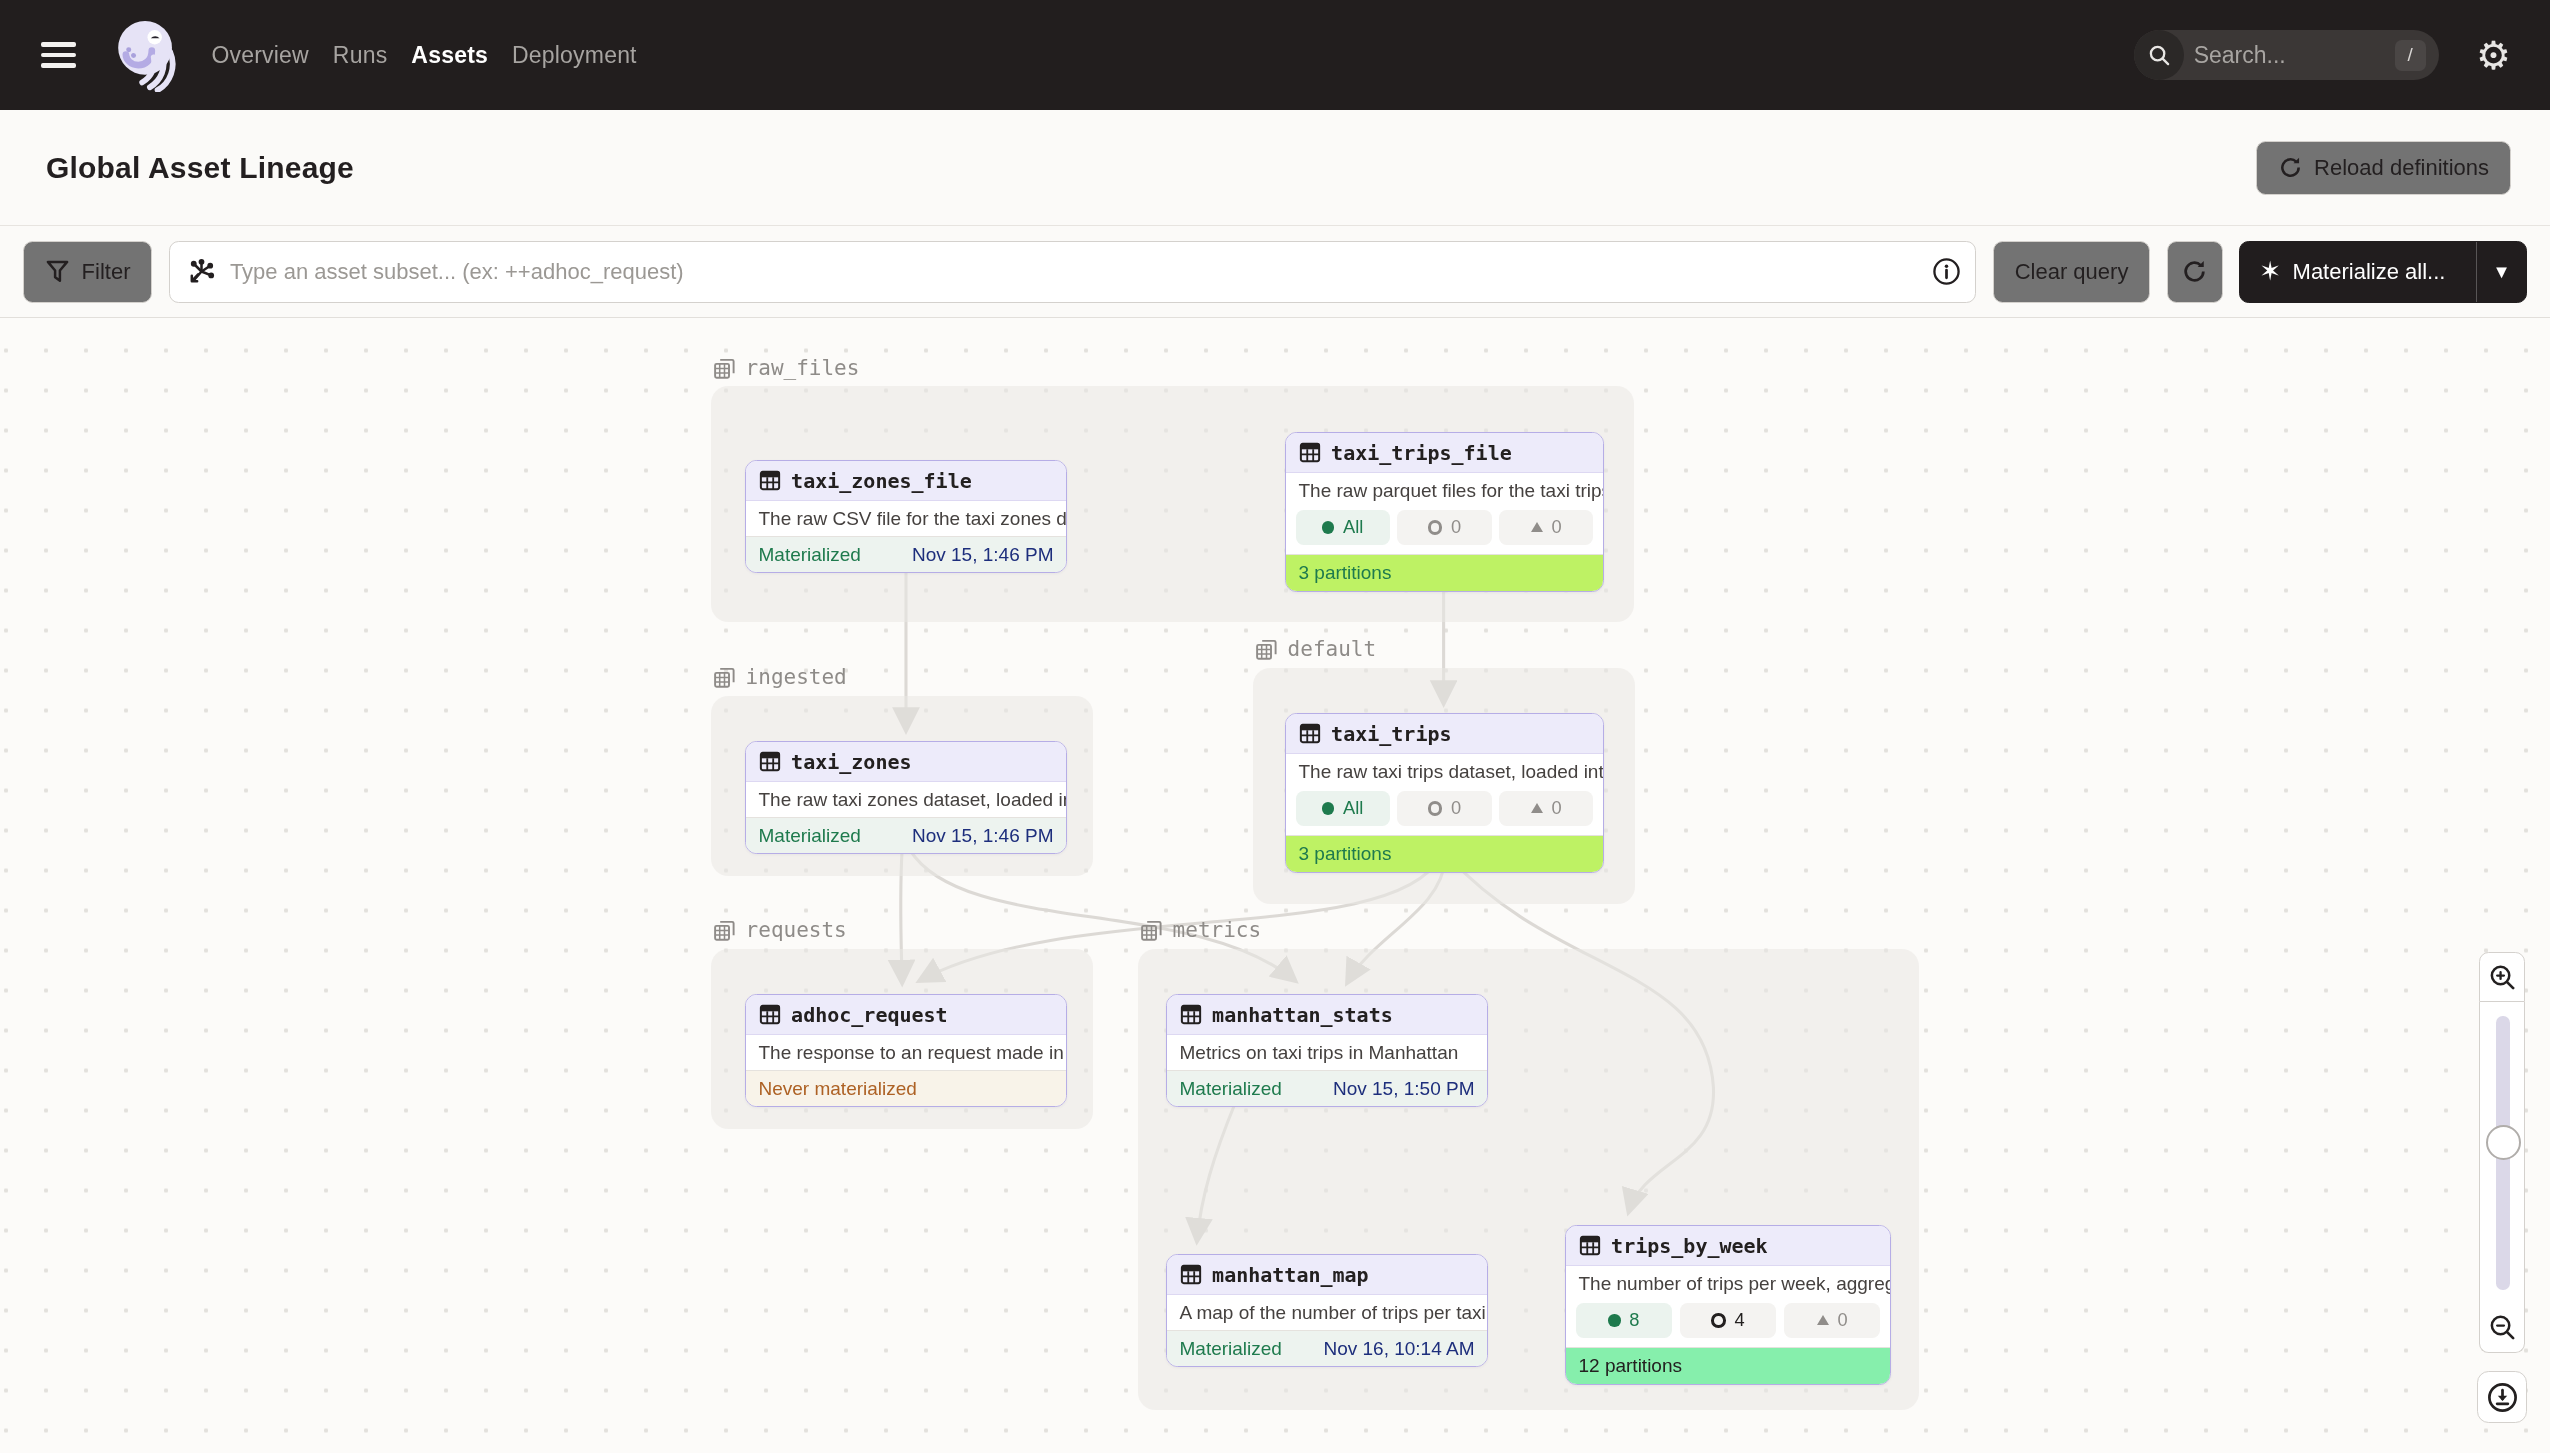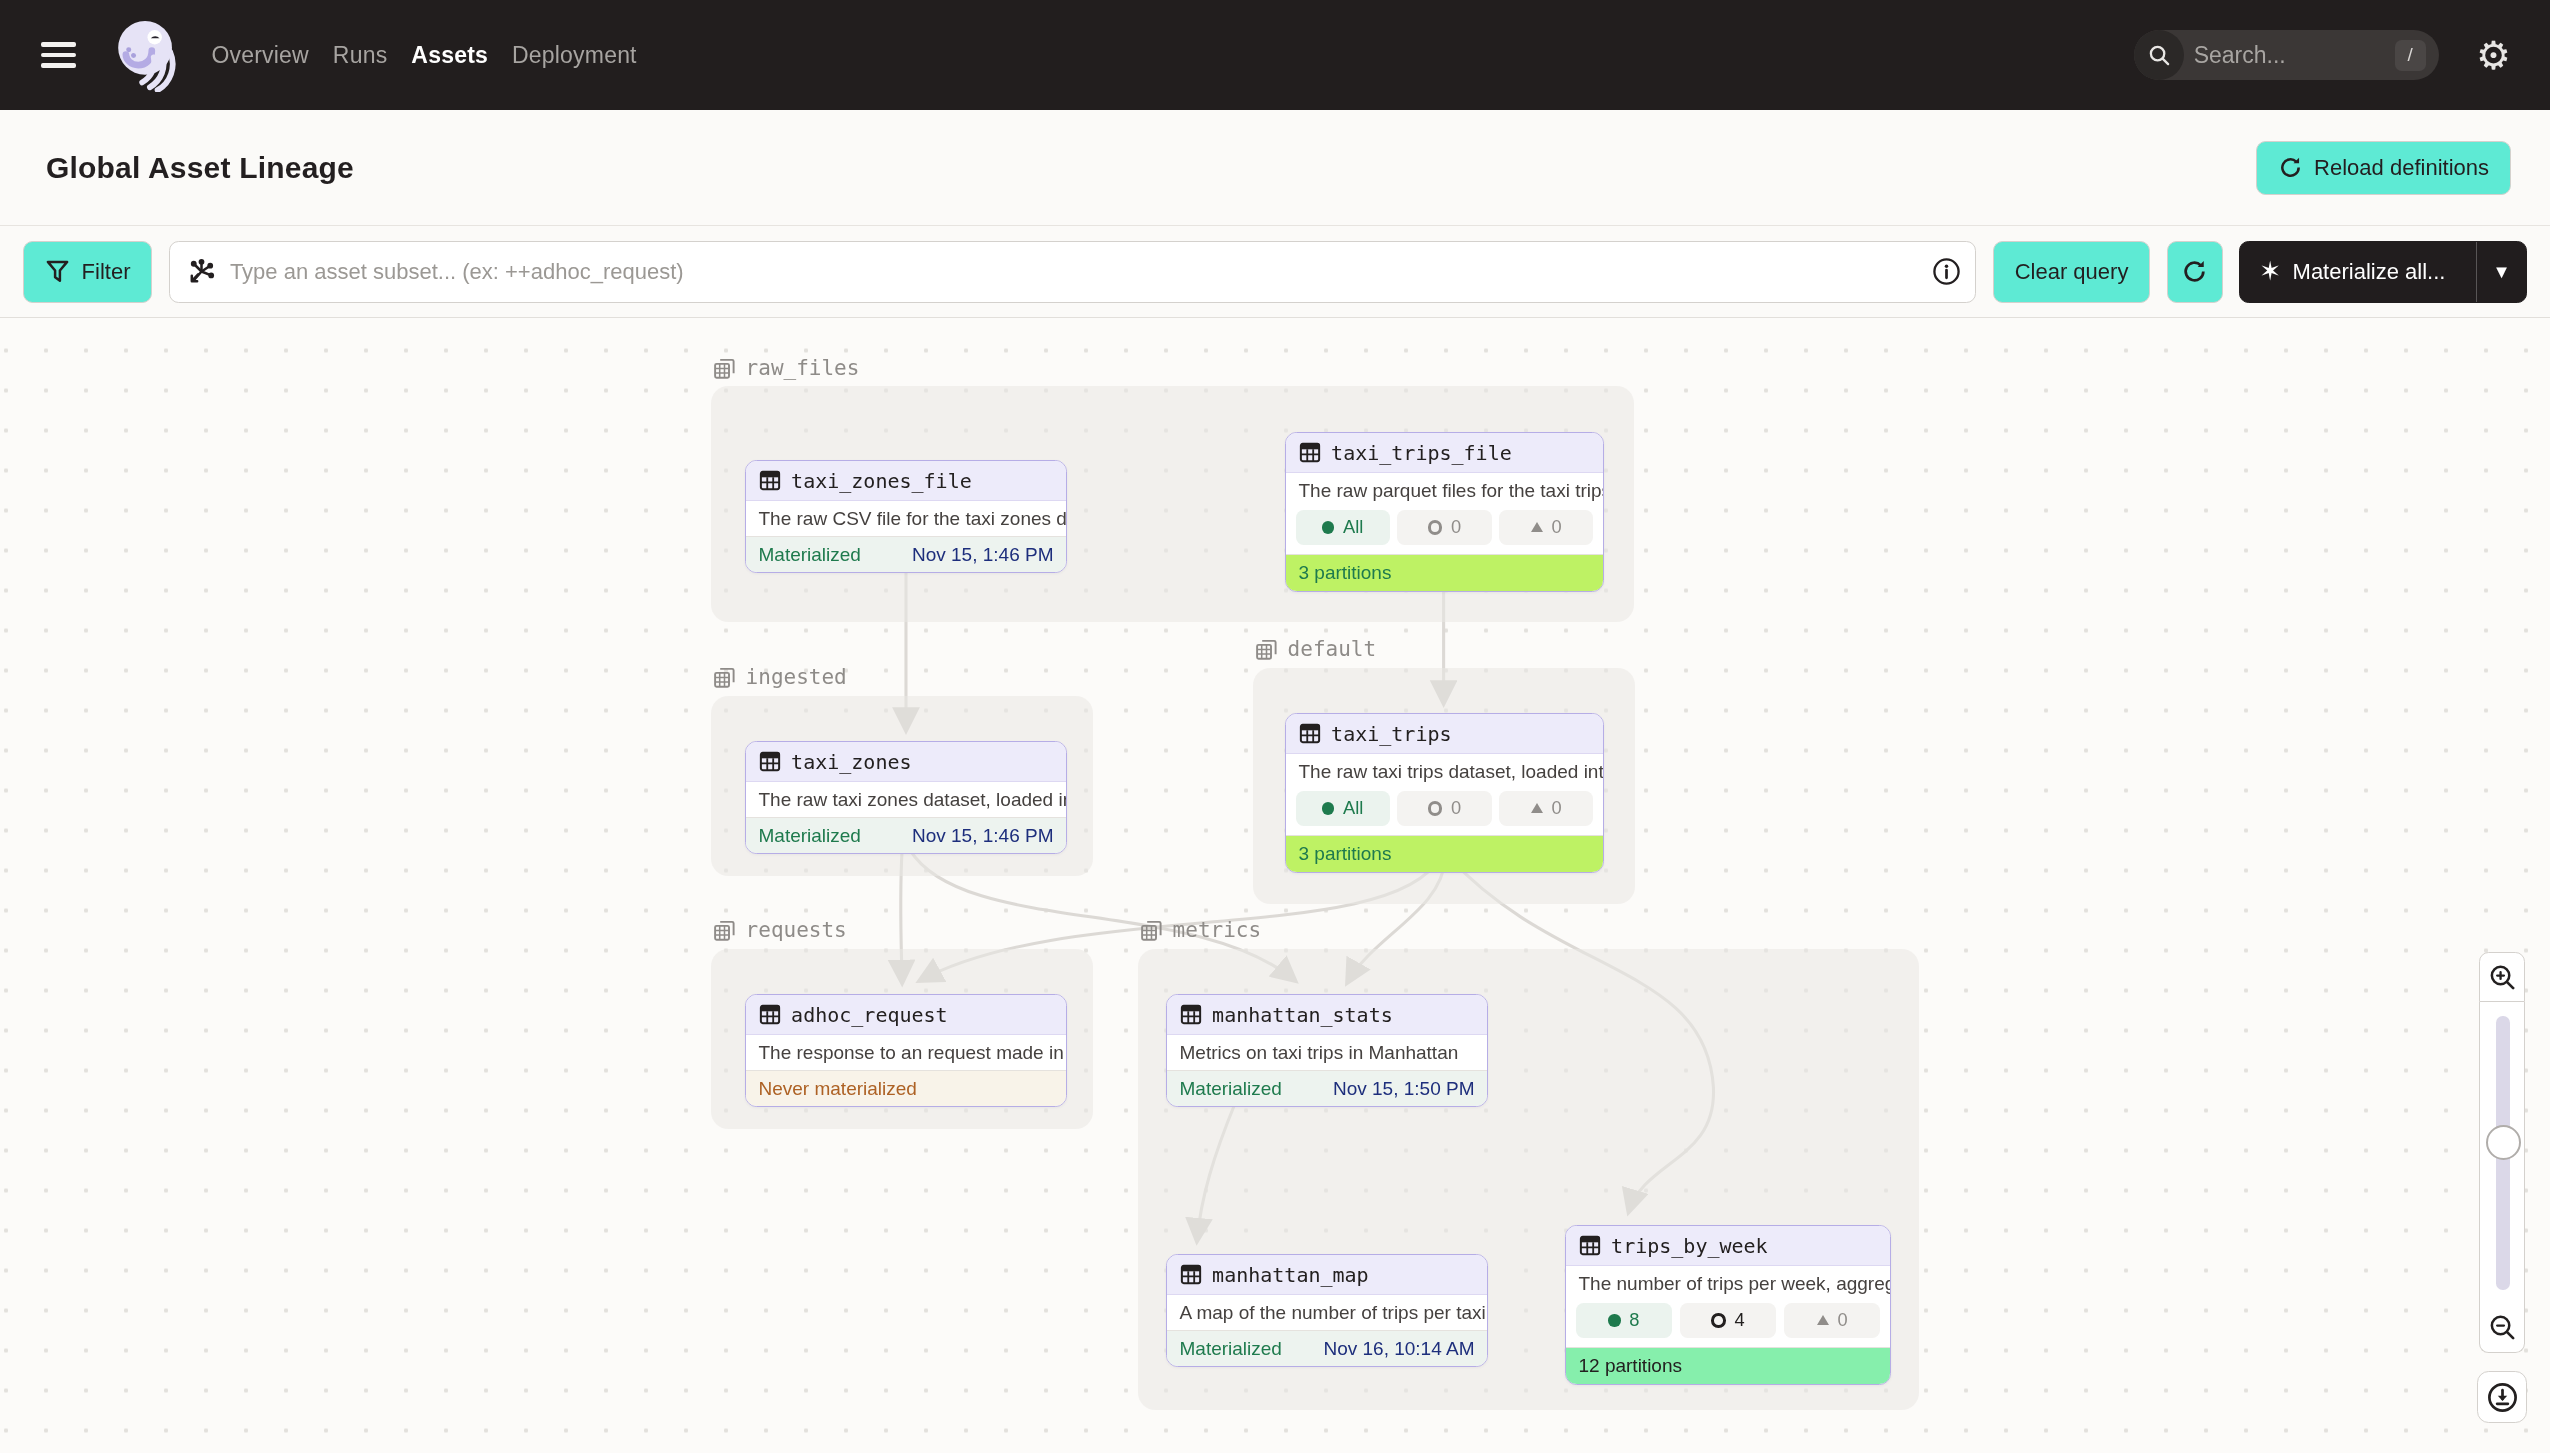--- a/index.html
+++ b/index.html
@@ -37,21 +37,21 @@
   .gear { font-size:39px; color:#E8E6E4; cursor:pointer; line-height:1; }
   
   .pagehead {
     position:absolute; left:0; top:110px; width:100%; height:116px;
     display:flex; align-items:center; justify-content:space-between;
     padding:0 39px 0 46px; border-bottom:1px solid #E7E4E0; background:#FBFAF8;
   }
   .page-title { font-size:30px; font-weight:700; letter-spacing:0.2px; }
   .btn {
     display:inline-flex; align-items:center; justify-content:center; gap:11.6px;
-    background:#5eead4; border:1px solid #D4D1CD; border-radius:9.6px;
+    background:#737373; border:1px solid #D4D1CD; border-radius:9.6px;
     height:54px; padding:0 21px; font-size:22px; color:#231F20; cursor:pointer; white-space:nowrap;
   }
   
   .toolbar {
     position:absolute; left:0; top:226px; width:100%; height:92px; background:#FBFAF8;
     display:flex; align-items:center; padding:0 23px; gap:16.4px; border-bottom:1px solid #E2DFDB;
   }
   .btn.tall { height:62px; }
   .querywrap { position:relative; flex:1; height:62px; }
   .querywrap input {
@@ -79,21 +79,21 @@
     font-family:"DejaVu Sans Mono", monospace; font-size:21px; color:#8E8B88; }
   #edges { position:absolute; left:0; top:0; pointer-events:none; }
   
   .node {
     position:absolute; background:#fff; border:1.9px solid #B6ADE6; border-radius:11.6px;
     overflow:hidden; cursor:pointer; box-shadow:0 1px 2.9px rgba(40,30,80,.05);
   }
   .node-header {
     background:#EDEBFA; display:flex; align-items:center; gap:10.6px;
     padding:7.7px 12.5px; border-bottom:1px solid #DDD8F2;
-    font-family:"DejaVu Sans Mono", monospace; font-weight:400; font-size:20px; color:#232020;text-align:right;
+    font-family:"DejaVu Sans Mono", monospace; font-weight:700; font-size:20px; color:#232020;text-align:right;
   }
   .node-desc { padding:6.7px 12.5px 5.8px; font-size:19px; color:#45413F; white-space:nowrap; overflow:hidden; }
   .node-pills { display:flex; gap:7.7px; padding:1.9px 9.6px 9.6px; }
   .pill { flex:1; height:35px; border-radius:7.7px; display:flex; align-items:center; justify-content:center; gap:8.7px; font-size:18.3px; }
   .pill.green { background:#EBF3EE; color:#1E7A4D; }
   .pill.gray  { background:#F4F3F1; color:#908D8A; }
   .pill.dark  { background:#F4F3F1; color:#232020; }
   .p-dot { width:12.5px; height:12.5px; border-radius:50%; background:currentColor; }
   .p-ring { width:14.5px; height:14.5px; border-radius:50%; border:3.4px solid currentColor; }
   .p-tri { width:0; height:0; border-left:6.7px solid transparent; border-right:6.7px solid transparent; border-bottom:10.6px solid currentColor; }

